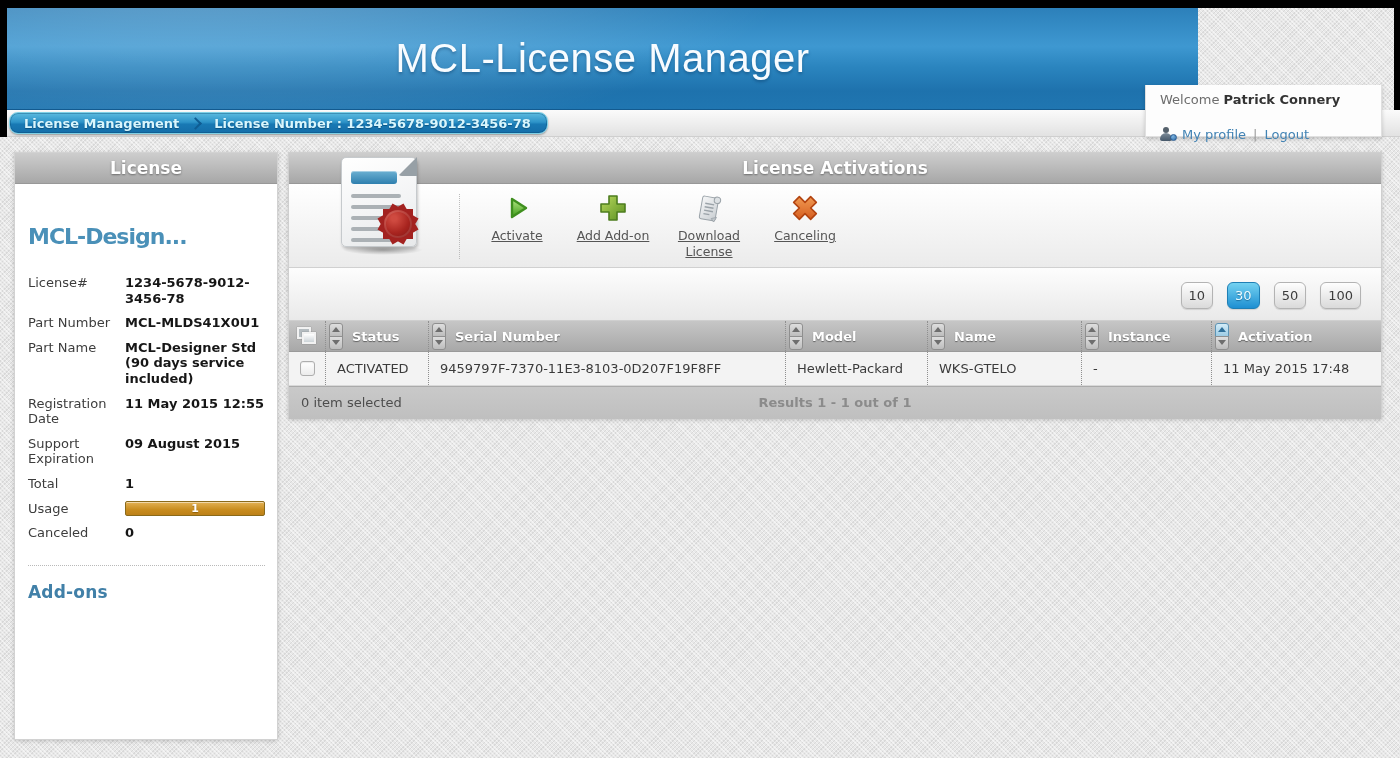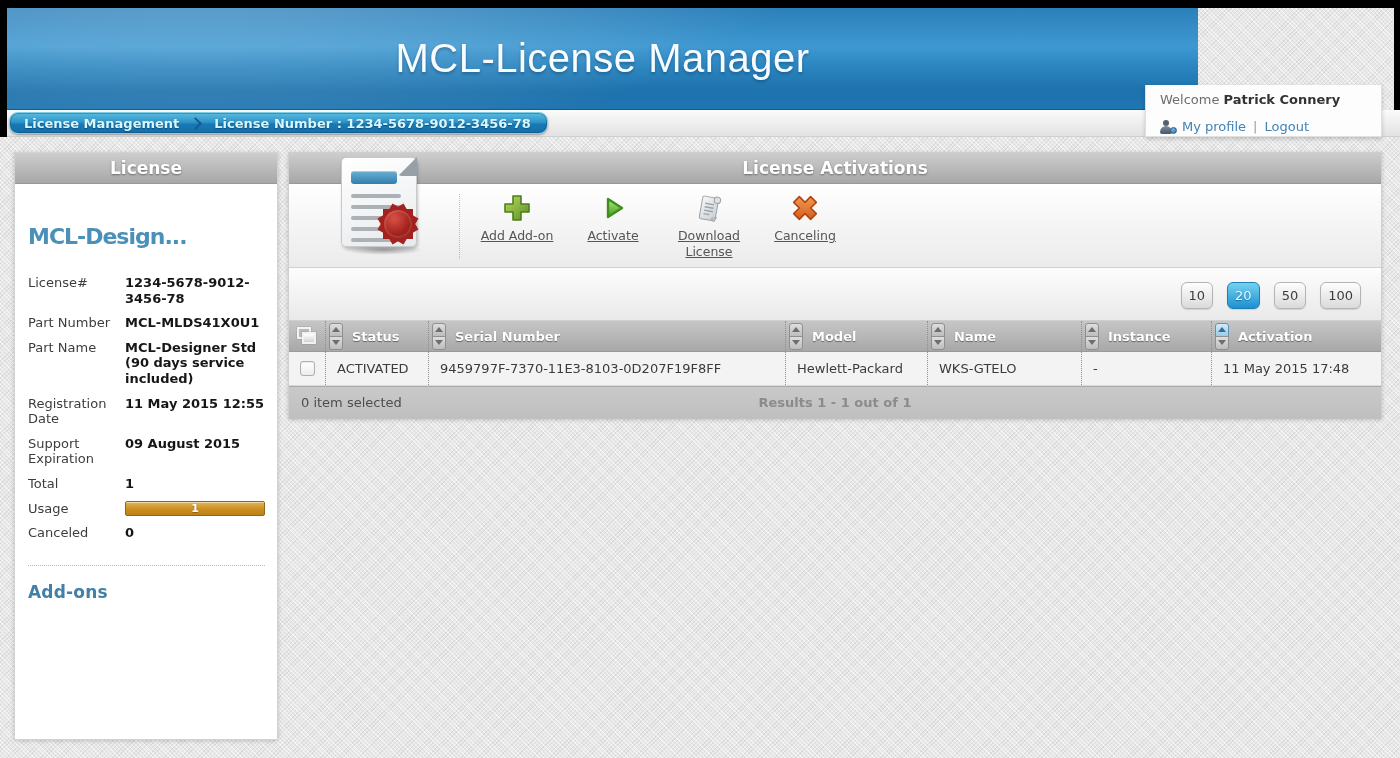--- a/index.html
+++ b/index.html
@@ -39,21 +39,21 @@
   .crumb-item { font-size:13px; font-weight:600; color:#d9f6fd; text-shadow:0 1px 1px rgba(0,50,80,.5); white-space:nowrap; }
   .crumb-sep { width:9px; height:9px; border-top:2px solid #0f5d93; border-right:2px solid #0f5d93;
     transform:rotate(45deg); margin:0 14px 0 12px; }
 
   
   .welcome-box { position:absolute; left:1145px; top:85px; width:237px; height:52px; z-index:10;
     background:#fdfdfd; border:1px solid #e0e0e0; border-top:none;
     box-shadow:0 2px 4px rgba(0,0,0,.18); padding:7px 0 0 14px; }
   .welcome-line1 { font-size:13px; color:#6d6d6d; }
   .welcome-line1 b { color:#333; }
-  .welcome-line2 { margin-top:12px; display:flex; align-items:center; font-size:13px; }
+  .welcome-line2 { margin-top:20px; display:flex; font-size:13px; }
   .profile-icon { position:relative; width:17px; height:14px; margin-right:5px; }
   .profile-icon .pi-head { position:absolute; left:3px; top:0; width:6px; height:6px; border-radius:50%; background:#55616c; }
   .profile-icon .pi-body { position:absolute; left:0; top:6px; width:12px; height:8px; border-radius:6px 6px 2px 2px;
      background:linear-gradient(#7c8b98,#46586a); }
   .profile-icon .pi-dot { position:absolute; right:0; bottom:0; width:7px; height:7px; border-radius:50%;
      background:radial-gradient(circle at 35% 30%, #7db4e0, #2f6ca8); border:1px solid #2a5d93; }
   .hlink { color:#4283b4; text-decoration:none; cursor:pointer; }
   .hlink-sep { color:#9a9a9a; margin:0 7px; }
 
   
@@ -276,41 +276,41 @@
       </div>
     </div>
 
     <div class="toolbar">
       <div class="toolbar-sep"></div>
       <div class="toolbar-buttons">
 
         <div class="tool-btn">
           <svg class="ticon" viewBox="0 0 32 32">
             <defs>
+                <linearGradient id="gpl" x1="0" y1="0" x2="0" y2="1">
+              <stop offset="0" stop-color="#b4e784"></stop>
+                  <stop offset="1" stop-color="#3f9c1a"></stop>
+            </linearGradient>
+              </defs>
+            <path d="M11 7 L25 16 L11 25 Z" fill="url(#gpl)" stroke="#3f8f1f" stroke-width="2.4" stroke-linejoin="round"></path>
+          </svg>
+          <span class="tool-label">Activate</span>
+        </div>
+
+        <div class="tool-btn">
+          <svg class="ticon" viewBox="0 0 32 32">
+            <defs>
                 <linearGradient id="gp" x1="0" y1="0" x2="1" y2="1">
               <stop offset="0" stop-color="#b9d95e"></stop>
                   <stop offset="1" stop-color="#5a9020"></stop>
             </linearGradient>
               </defs>
             <path d="M12 4 h8 v8 h8 v8 h-8 v8 h-8 v-8 h-8 v-8 h8 z" fill="url(#gp)" stroke="#4e7d1f" stroke-width="1.6" stroke-linejoin="round"></path>
           </svg>
           <span class="tool-label">Add Add-on</span>
-        </div>
-
-        <div class="tool-btn">
-          <svg class="ticon" viewBox="0 0 32 32">
-            <defs>
-                <linearGradient id="gpl" x1="0" y1="0" x2="0" y2="1">
-              <stop offset="0" stop-color="#b4e784"></stop>
-                  <stop offset="1" stop-color="#3f9c1a"></stop>
-            </linearGradient>
-              </defs>
-            <path d="M11 7 L25 16 L11 25 Z" fill="url(#gpl)" stroke="#3f8f1f" stroke-width="2.4" stroke-linejoin="round"></path>
-          </svg>
-          <span class="tool-label">Activate</span>
         </div>
 
         <div class="tool-btn">
           <svg class="ticon" viewBox="0 0 32 32">
             <defs>
                 <linearGradient id="gsc" x1="0" y1="0" x2="1" y2="1">
               <stop offset="0" stop-color="#f6f7f8"></stop>
                   <stop offset="1" stop-color="#c9ced2"></stop>
             </linearGradient>
               </defs>
@@ -338,21 +338,21 @@
           </svg>
           <span class="tool-label">Canceling</span>
         </div>
 
       </div>
     </div>
 
     <div class="pagesize-bar">
       <div class="pagesize-group">
         <div class="pagesize-btn">10</div>
-        <div class="pagesize-btn selected">20</div>
+        <div class="pagesize-btn selected">30</div>
         <div class="pagesize-btn">50</div>
         <div class="pagesize-btn">100</div>
       </div>
     </div>
 
     <div class="grid-header">
       <div class="gh-cell col-select">
         <div class="layers-icon">
           <div class="sq back"></div>
             <div class="sq front"></div>

